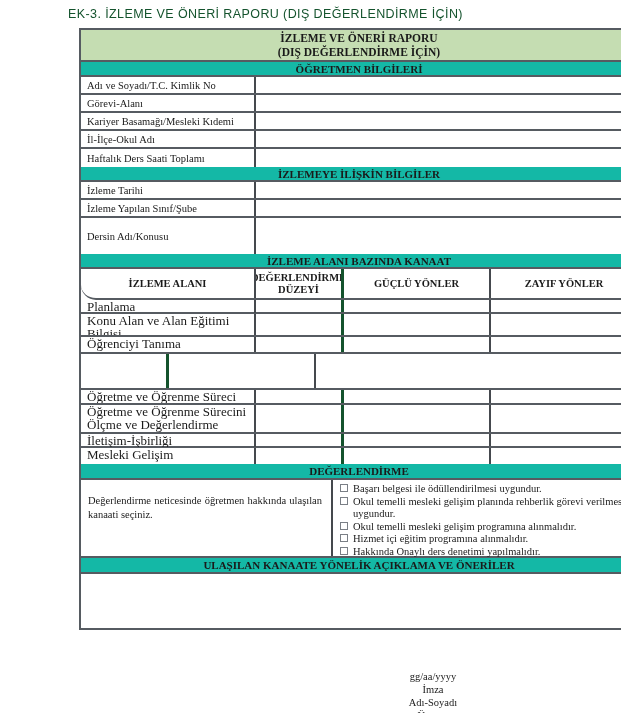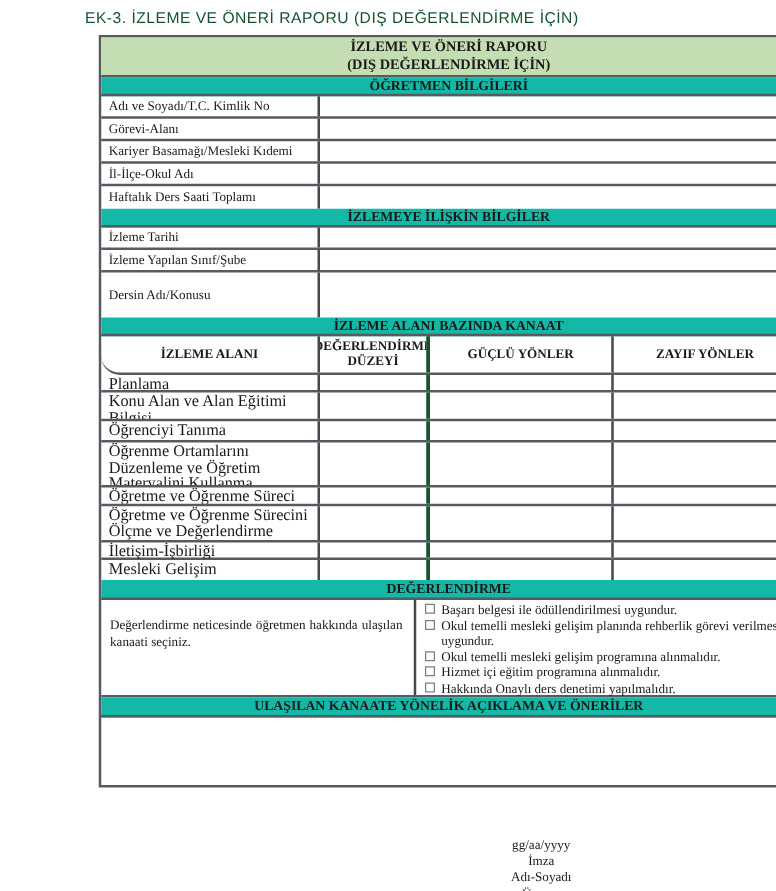--- a/index.html
+++ b/index.html
@@ -143,21 +143,20 @@
     <div class="kcell kc3"></div>
     <div class="kcell kc4"></div>
   </div>
   <div class="krow kh17">
     <div class="kcell kc1 klabel">Öğrenciyi Tanıma</div>
     <div class="kcell kc2"></div>
     <div class="kcell kc3"></div>
     <div class="kcell kc4"></div>
   </div>
   <div class="krow kh36">
-    <div class="kcell kc1 klabel">Öğrenme Ortamlarını Düzenleme ve Öğretim Materyalini Kullanma</div>
     <div class="kcell kc2"></div>
     <div class="kcell kc3"></div>
     <div class="kcell kc4"></div>
   </div>
   <div class="krow kh15">
     <div class="kcell kc1 klabel">Öğretme ve Öğrenme Süreci</div>
     <div class="kcell kc2"></div>
     <div class="kcell kc3"></div>
     <div class="kcell kc4"></div>
   </div>

